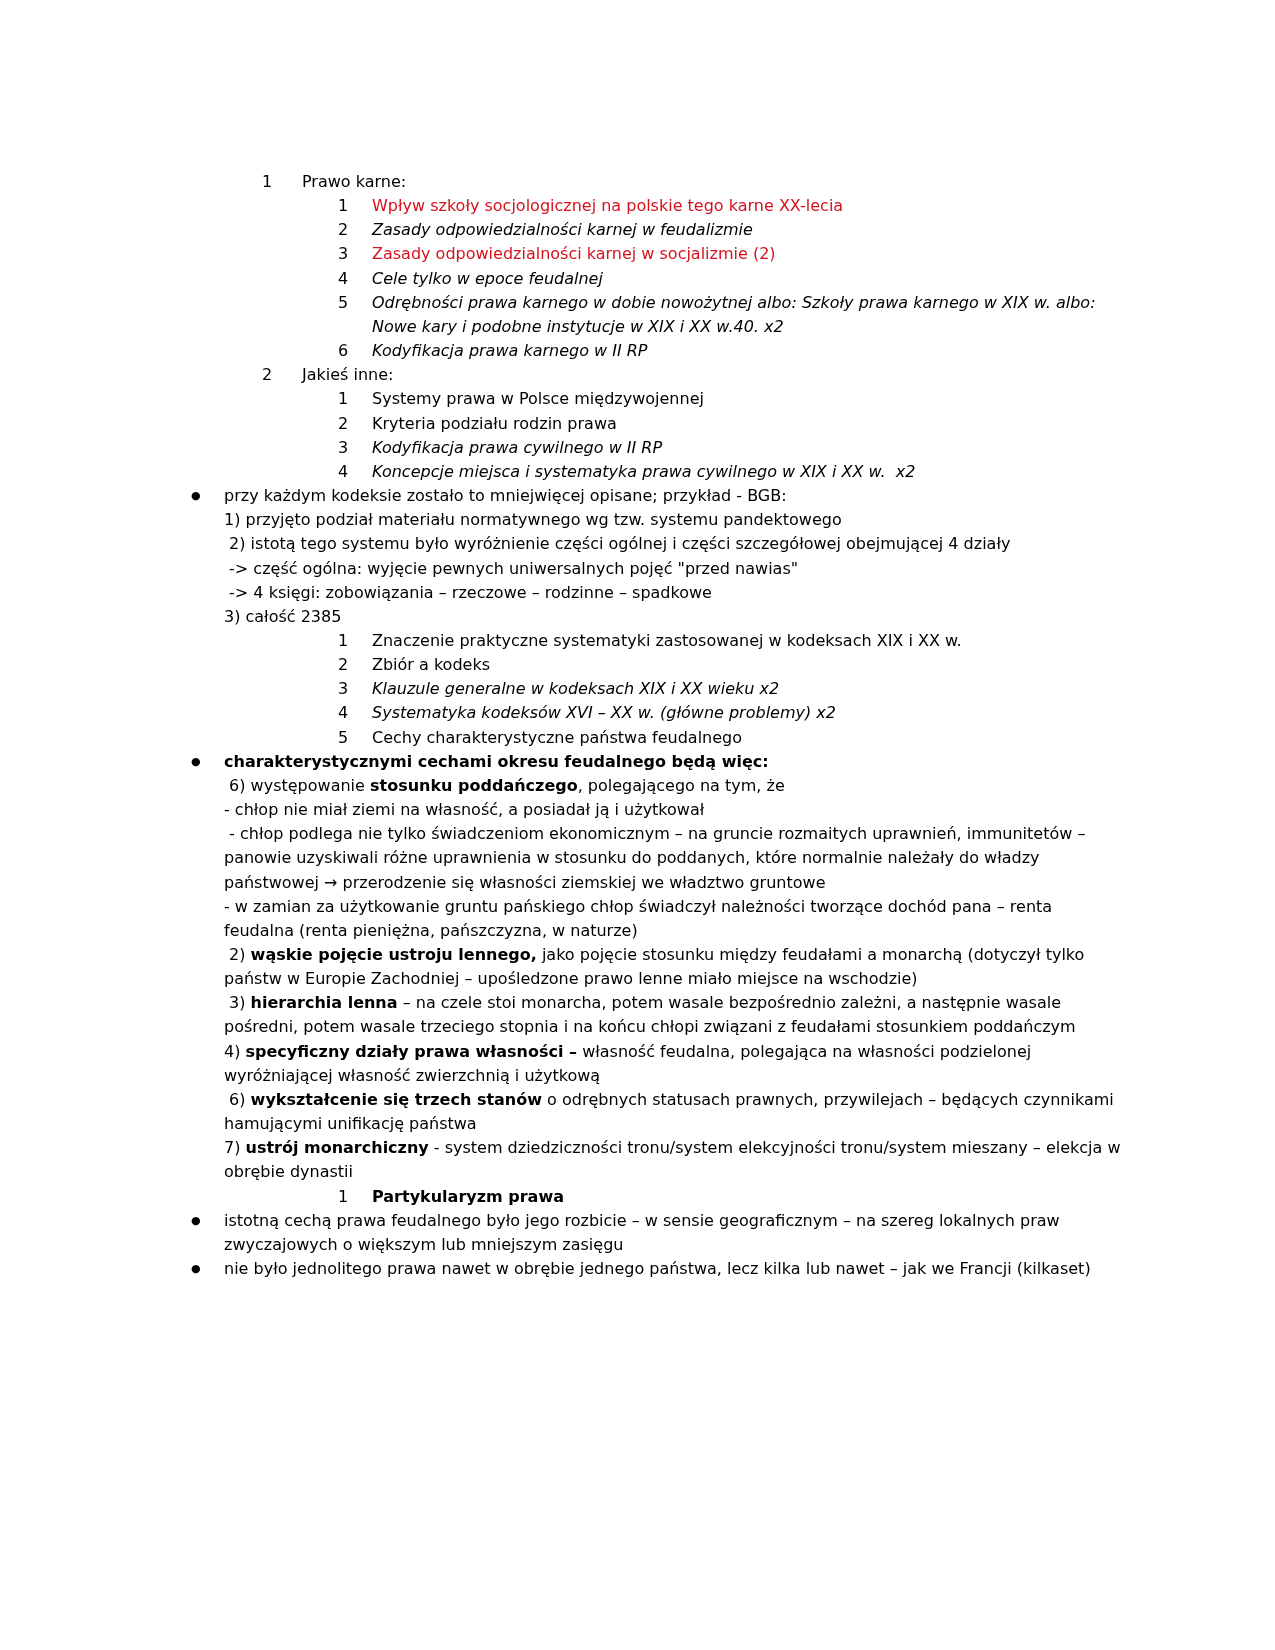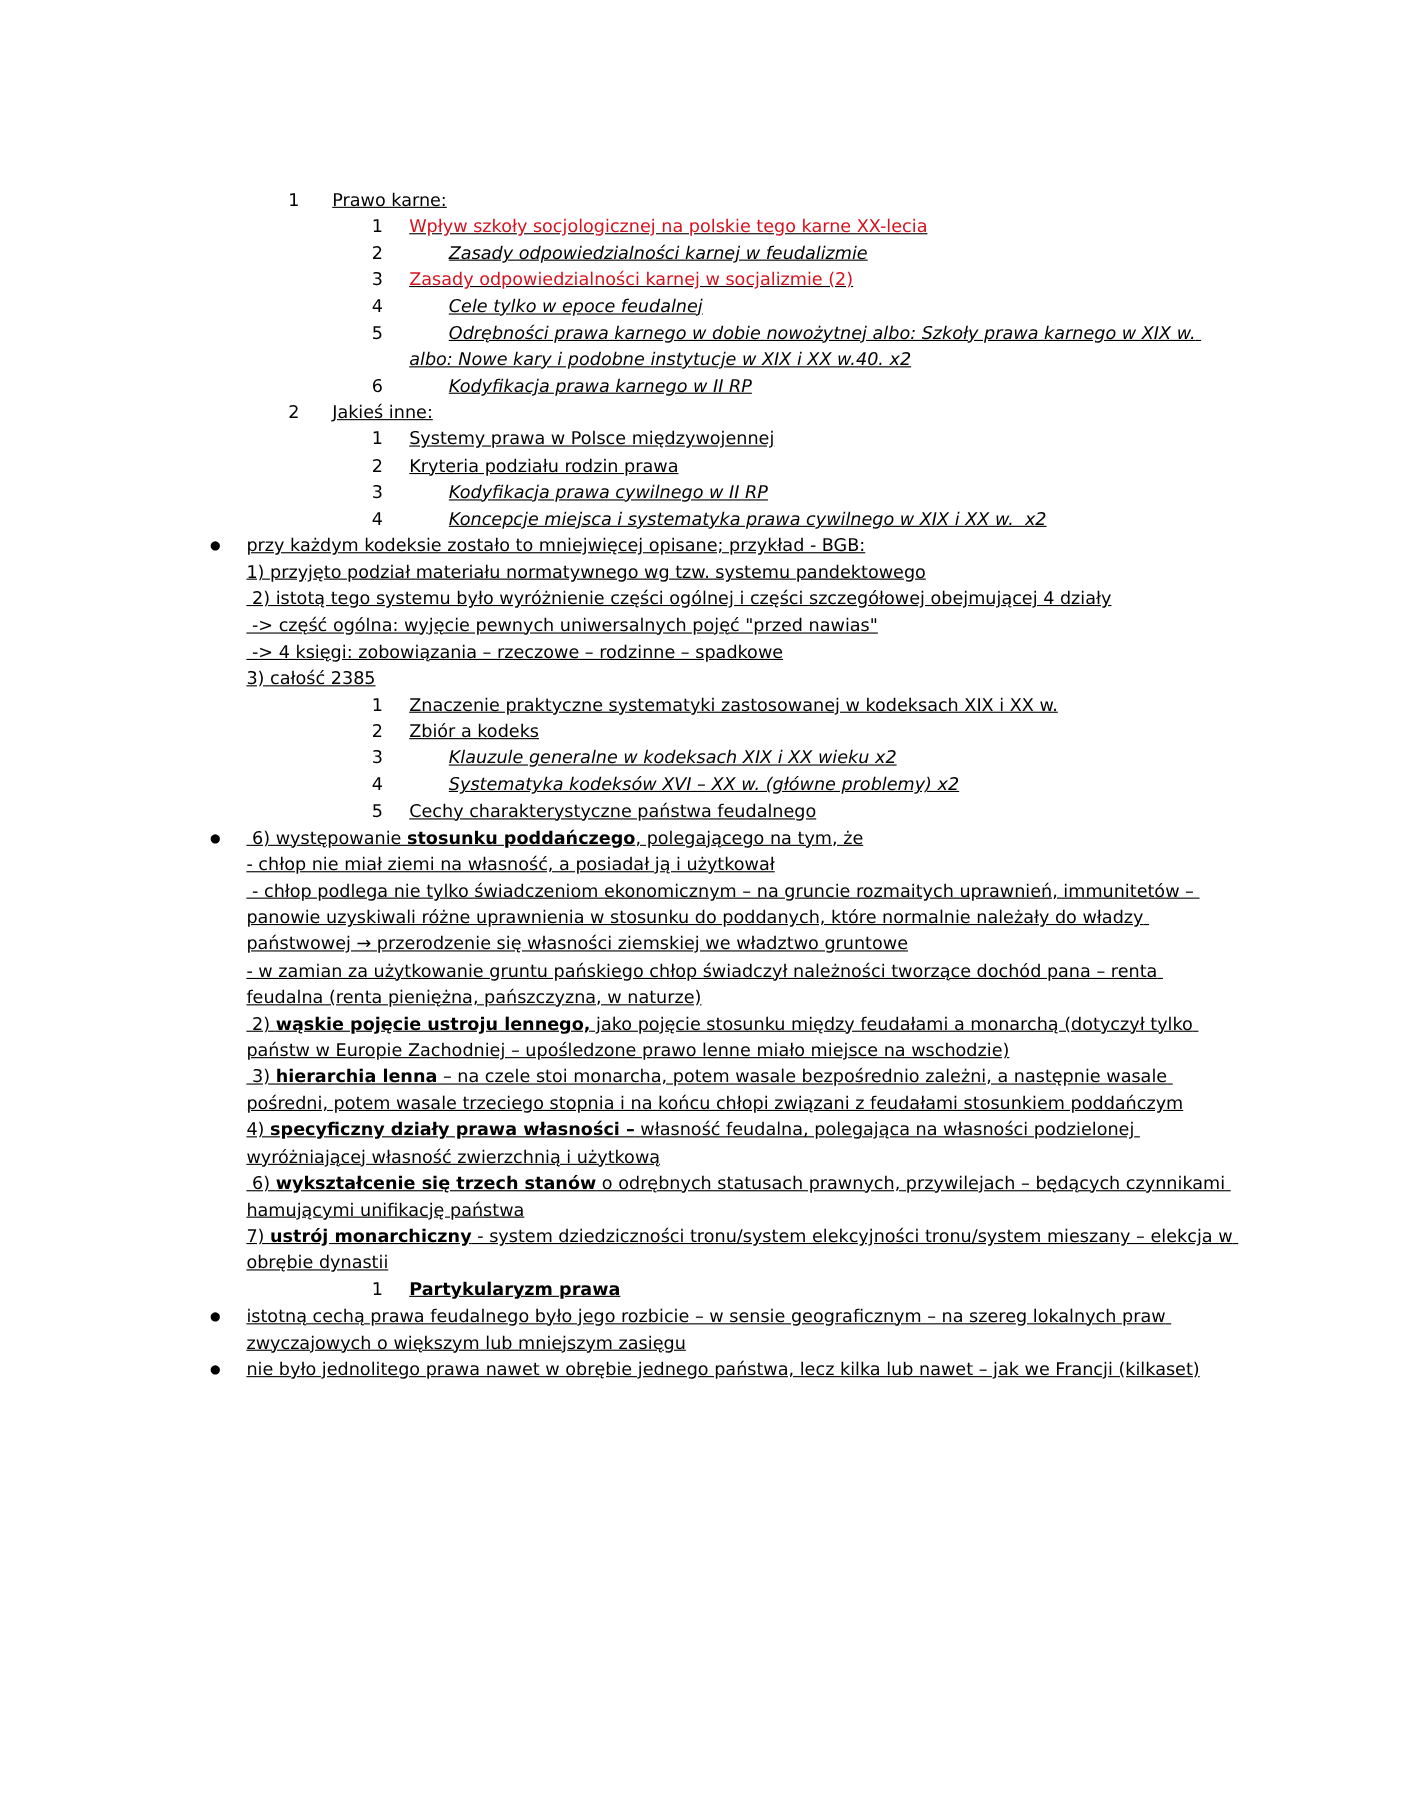--- a/index.html
+++ b/index.html
@@ -17,40 +17,40 @@
     color: #000000;
     --red: #d5121e;
   }
   .doc {
     box-sizing: border-box;
     width: 1275px;
     height: 1650px;
     padding: 170px 150px 0 150px;
   }
   .block { position: relative; }
-  .runs { white-space: pre-wrap; text-decoration: underline; }
+  .runs { white-space: pre-wrap; }
 
   
   .bullet, .plain { padding-left: 74px; }
   .bullet > .marker {
     position: absolute;
     left: 41px;
     top: 0;
     font-size: 11px;
     line-height: 24.15px;
   }
 
   
   .numbered.lvl1 { padding-left: 152px; }
   .numbered.lvl1 > .marker { position: absolute; left: 112px; top: 0; }
   .numbered.lvl2 { padding-left: 222px; }
   .numbered.lvl2 > .marker { position: absolute; left: 188px; top: 0; }
 
   .b { font-weight: bold; }
-  .i { font-style: italic; margin-left: 36px; }
+  .i { font-style: italic; }
   .red { color: var(--red); }
 </style>
 </head>
 <body style="--red: #d5121e; background: rgb(255, 255, 255); color: rgb(0, 0, 0);">
 
 <div class="doc" id="doc-root">
     <div class="block numbered lvl1"><span class="marker">1</span><span class="runs"><span class="">Prawo karne:</span></span></div>
     <div class="block numbered lvl2"><span class="marker">1</span><span class="runs"><span class="red">Wpływ szkoły socjologicznej na polskie tego karne XX-lecia</span></span></div>
     <div class="block numbered lvl2"><span class="marker">2</span><span class="runs"><span class="i ">Zasady odpowiedzialności karnej w feudalizmie</span></span></div>
     <div class="block numbered lvl2"><span class="marker">3</span><span class="runs"><span class="red">Zasady odpowiedzialności karnej w socjalizmie (2)</span></span></div>
@@ -66,21 +66,21 @@
     <div class="block plain"><span class="runs"><span class="">1) przyjęto podział materiału normatywnego wg tzw. systemu pandektowego</span></span></div>
     <div class="block plain"><span class="runs"><span class=""> 2) istotą tego systemu było wyróżnienie części ogólnej i części szczegółowej obejmującej 4 działy</span></span></div>
     <div class="block plain"><span class="runs"><span class=""> -&gt; część ogólna: wyjęcie pewnych uniwersalnych pojęć "przed nawias"</span></span></div>
     <div class="block plain"><span class="runs"><span class=""> -&gt; 4 księgi: zobowiązania – rzeczowe – rodzinne – spadkowe</span></span></div>
     <div class="block plain"><span class="runs"><span class="">3) całość 2385</span></span></div>
     <div class="block numbered lvl2"><span class="marker">1</span><span class="runs"><span class="">Znaczenie praktyczne systematyki zastosowanej w kodeksach XIX i XX w.</span></span></div>
     <div class="block numbered lvl2"><span class="marker">2</span><span class="runs"><span class="">Zbiór a kodeks</span></span></div>
     <div class="block numbered lvl2"><span class="marker">3</span><span class="runs"><span class="i ">Klauzule generalne w kodeksach XIX i XX wieku x2</span></span></div>
     <div class="block numbered lvl2"><span class="marker">4</span><span class="runs"><span class="i ">Systematyka kodeksów XVI – XX w. (główne problemy) x2</span></span></div>
     <div class="block numbered lvl2"><span class="marker">5</span><span class="runs"><span class="">Cechy charakterystyczne państwa feudalnego</span></span></div>
-    <div class="block bullet"><span class="marker">●</span></div>
+    <div class="block bullet"><span class="marker">●</span><span class="runs"><span class="b ">charakterystycznymi cechami okresu feudalnego będą więc:</span></span></div>
     <div class="block plain"><span class="runs"><span class=""> 6) występowanie </span><span class="b ">stosunku poddańczego</span><span class="">, polegającego na tym, że</span></span></div>
     <div class="block plain"><span class="runs"><span class="">- chłop nie miał ziemi na własność, a posiadał ją i użytkował</span></span></div>
     <div class="block plain"><span class="runs"><span class=""> - chłop podlega nie tylko świadczeniom ekonomicznym – na gruncie rozmaitych uprawnień, immunitetów – panowie uzyskiwali różne uprawnienia w stosunku do poddanych, które normalnie należały do władzy państwowej → przerodzenie się własności ziemskiej we władztwo gruntowe</span></span></div>
     <div class="block plain"><span class="runs"><span class="">- w zamian za użytkowanie gruntu pańskiego chłop świadczył należności tworzące dochód pana – renta feudalna (renta pieniężna, pańszczyzna, w naturze)</span></span></div>
     <div class="block plain"><span class="runs"><span class=""> 2) </span><span class="b ">wąskie pojęcie ustroju lennego,</span><span class=""> jako pojęcie stosunku między feudałami a monarchą (dotyczył tylko państw w Europie Zachodniej – upośledzone prawo lenne miało miejsce na wschodzie)</span></span></div>
     <div class="block plain"><span class="runs"><span class=""> 3) </span><span class="b ">hierarchia lenna</span><span class=""> – na czele stoi monarcha, potem wasale bezpośrednio zależni, a następnie wasale pośredni, potem wasale trzeciego stopnia i na końcu chłopi związani z feudałami stosunkiem poddańczym</span></span></div>
     <div class="block plain"><span class="runs"><span class="">4) </span><span class="b ">specyficzny działy prawa własności –</span><span class=""> własność feudalna, polegająca na własności podzielonej wyróżniającej własność zwierzchnią i użytkową</span></span></div>
     <div class="block plain"><span class="runs"><span class=""> 6) </span><span class="b ">wykształcenie się trzech stanów</span><span class=""> o odrębnych statusach prawnych, przywilejach – będących czynnikami hamującymi unifikację państwa</span></span></div>
     <div class="block plain"><span class="runs"><span class="">7) </span><span class="b ">ustrój monarchiczny</span><span class=""> - system dziedziczności tronu/system elekcyjności tronu/system mieszany – elekcja w obrębie dynastii</span></span></div>
     <div class="block numbered lvl2"><span class="marker">1</span><span class="runs"><span class="b ">Partykularyzm prawa</span></span></div>

